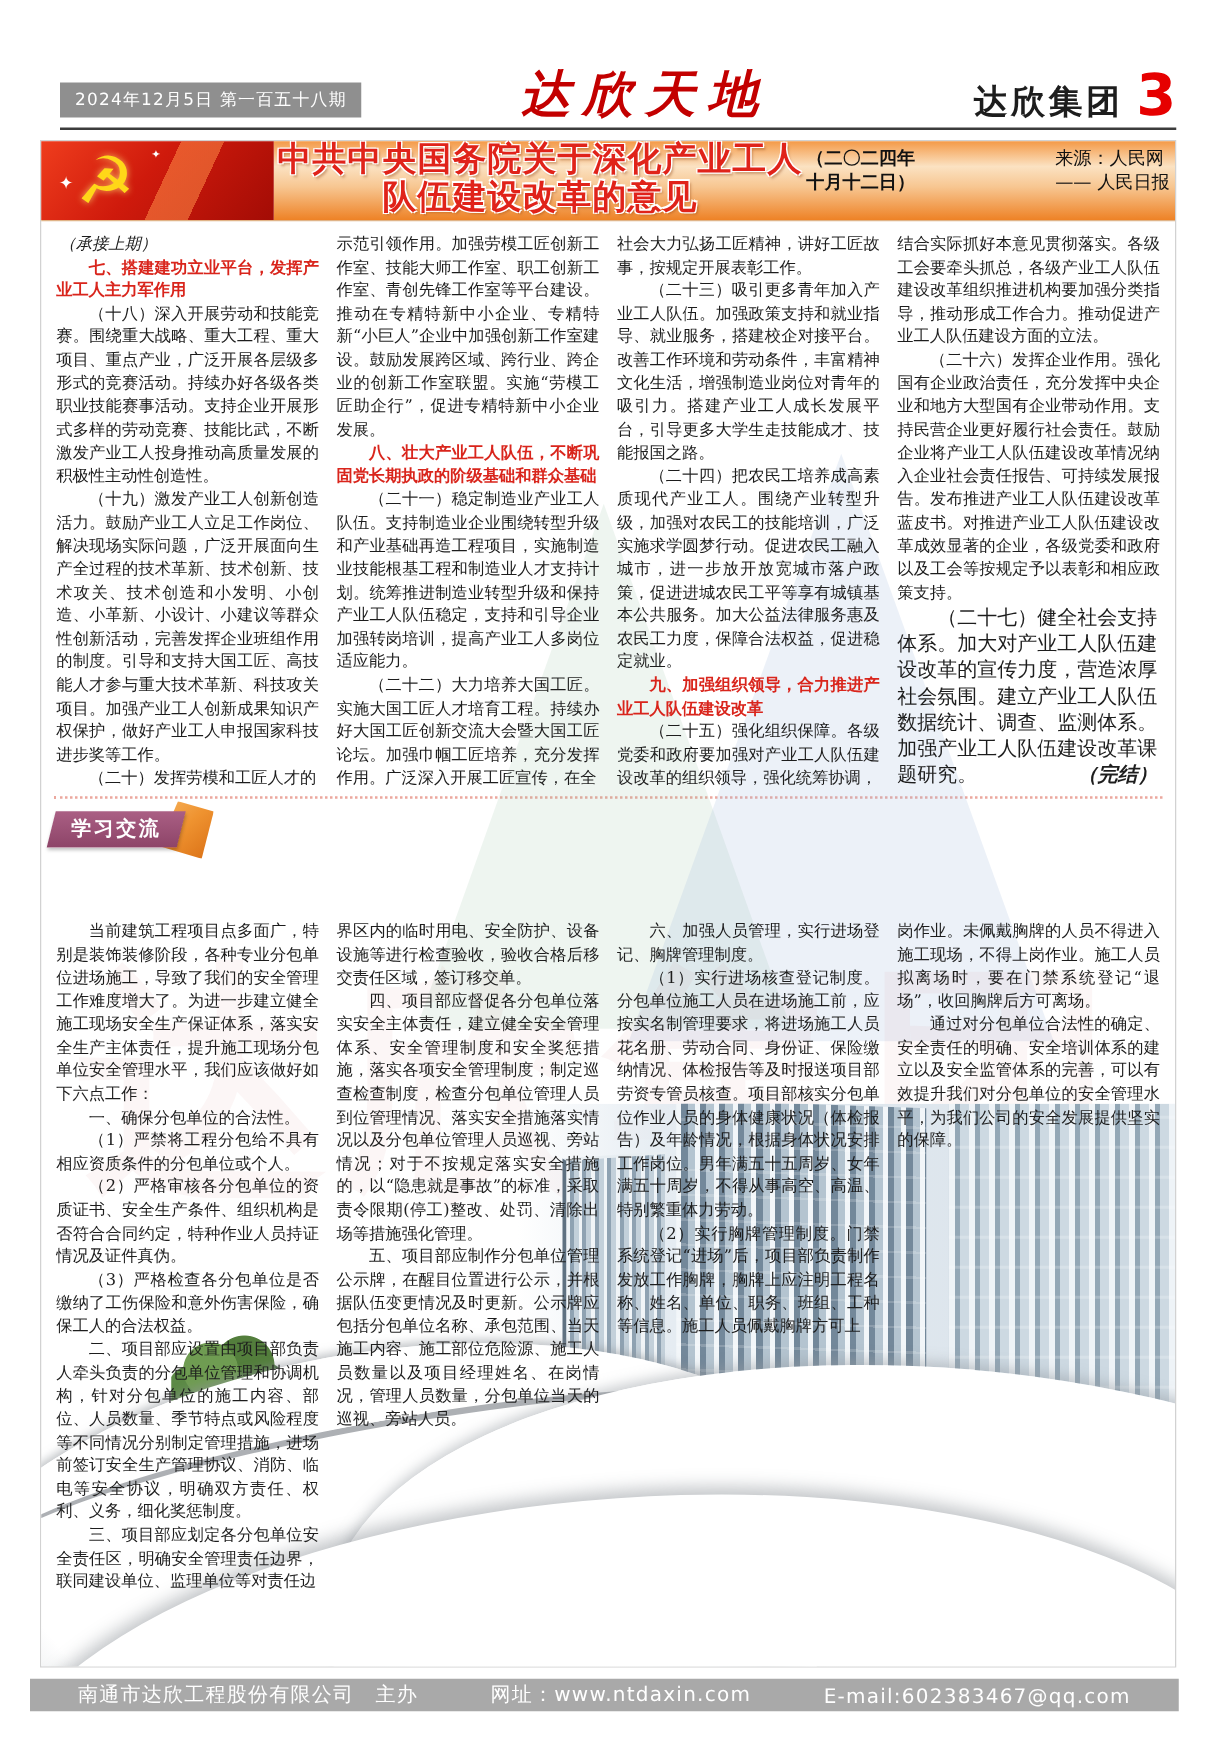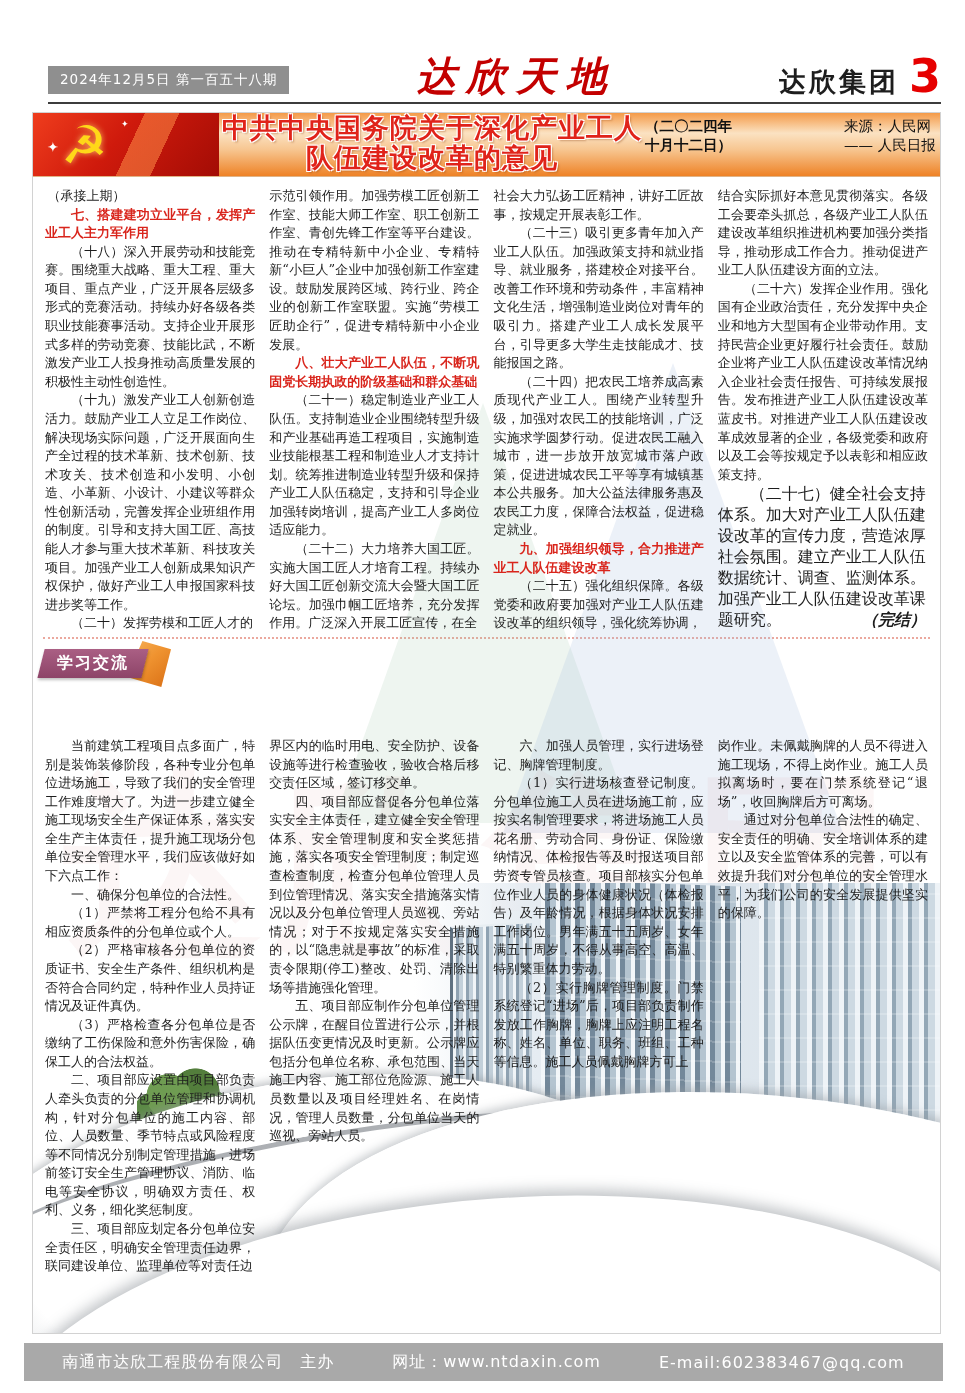--- a/index.html
+++ b/index.html
@@ -51,22 +51,22 @@
     font-size:27px; color:#e0231a; letter-spacing:1px; line-height:1.1;
     text-shadow:-1px -1px 0 #fff, 1px -1px 0 #fff, -1px 1px 0 #fff, 1px 1px 0 #fff, 2px 2px 2px rgba(130,50,0,0.35); }
   .banner-sub { display:flex; justify-content:center; gap:108px; font-size:14.5px; margin-top:4px; color:#111; }
   .banner-sub .d { font-weight:bold; }
   
   .cols { display:flex; gap:14px; padding:10px 12px 0 12px; position:relative; z-index:1; }
   .col { flex:1; min-width:0; }
   .cols1 { height:452px; overflow:hidden; }
   p.norm, p.cont, p.note, p.head { font-size:13px; line-height:1.43; text-align:justify; }
   p.norm { text-indent:2em; }
-  p.head { text-indent:2em; color:#d9251c; font-weight:bold; font-family:Liberation Serif, serif; }
-  p.note { text-indent:0.2em; }
+  p.head { text-indent:2em; color:#d9251c; font-weight:bold; font-family:Liberation Mono, monospace; }
+  p.note { text-indent:0.2em; font-style:italic; }
   p.endwrap { position:relative; text-indent:2em; }
   .end-mark { position:absolute; right:2px; bottom:0; font-weight:bold; font-style:italic; text-indent:0; }
   
   .dotted-sep { border-top:2px dotted #eba89e; margin:8px 10px 0 10px; }
   
   .article2 { position:relative; padding-bottom:0; }
   .a2-header { position:relative; height:88px; z-index:2; }
   .kicker { position:absolute; left:8px; top:10px; z-index:3; }
   .kicker-ribbon { position:absolute; right:-26px; top:-8px; width:44px; height:46px;
     background:linear-gradient(140deg,#f6b25c 0%,#ef9330 45%,#d96f15 100%);
@@ -115,21 +115,21 @@
     box-shadow:0 -3px 8px rgba(140,146,152,0.55); }
   .wave2 { left:25%; bottom:-52%; width:110%; height:105%; transform:rotate(5deg);
     background:radial-gradient(ellipse at 45% 12%, #ffffff 0 60%, #e3e6e9 72%, #ffffff 80%);
     box-shadow:0 -4px 10px rgba(150,156,162,0.5); }
   .wave3 { left:-5%; bottom:-70%; width:115%; height:100%; transform:rotate(-4deg);
     background:#ffffff; box-shadow:0 -6px 14px rgba(120,126,132,0.45); }
   .swoosh { position:absolute; left:-6%; bottom:18%; width:75%; height:26%;
     border-top:5px solid rgba(105,112,118,0.55); border-radius:50%; transform:rotate(-10deg); }
   
   .footer-bar { margin-top:9px; margin-left:-8px; margin-right:-2px; background:#a9a9a9; color:#ffffff;
-    font-family:"DejaVu Sans",sans-serif; font-size:16px; height:38px;
+    font-family:"DejaVu Sans",sans-serif; font-size:16px; height:26px;
     display:flex; align-items:center; justify-content:center; gap:58px; letter-spacing:1px; }
 </style>
 </head>
 <body>
 
 <div class="page">
 
   <div class="top-header">
     <div class="date-box">2024年12月5日  第一百五十八期</div>
     <div class="masthead">达欣天地</div>

